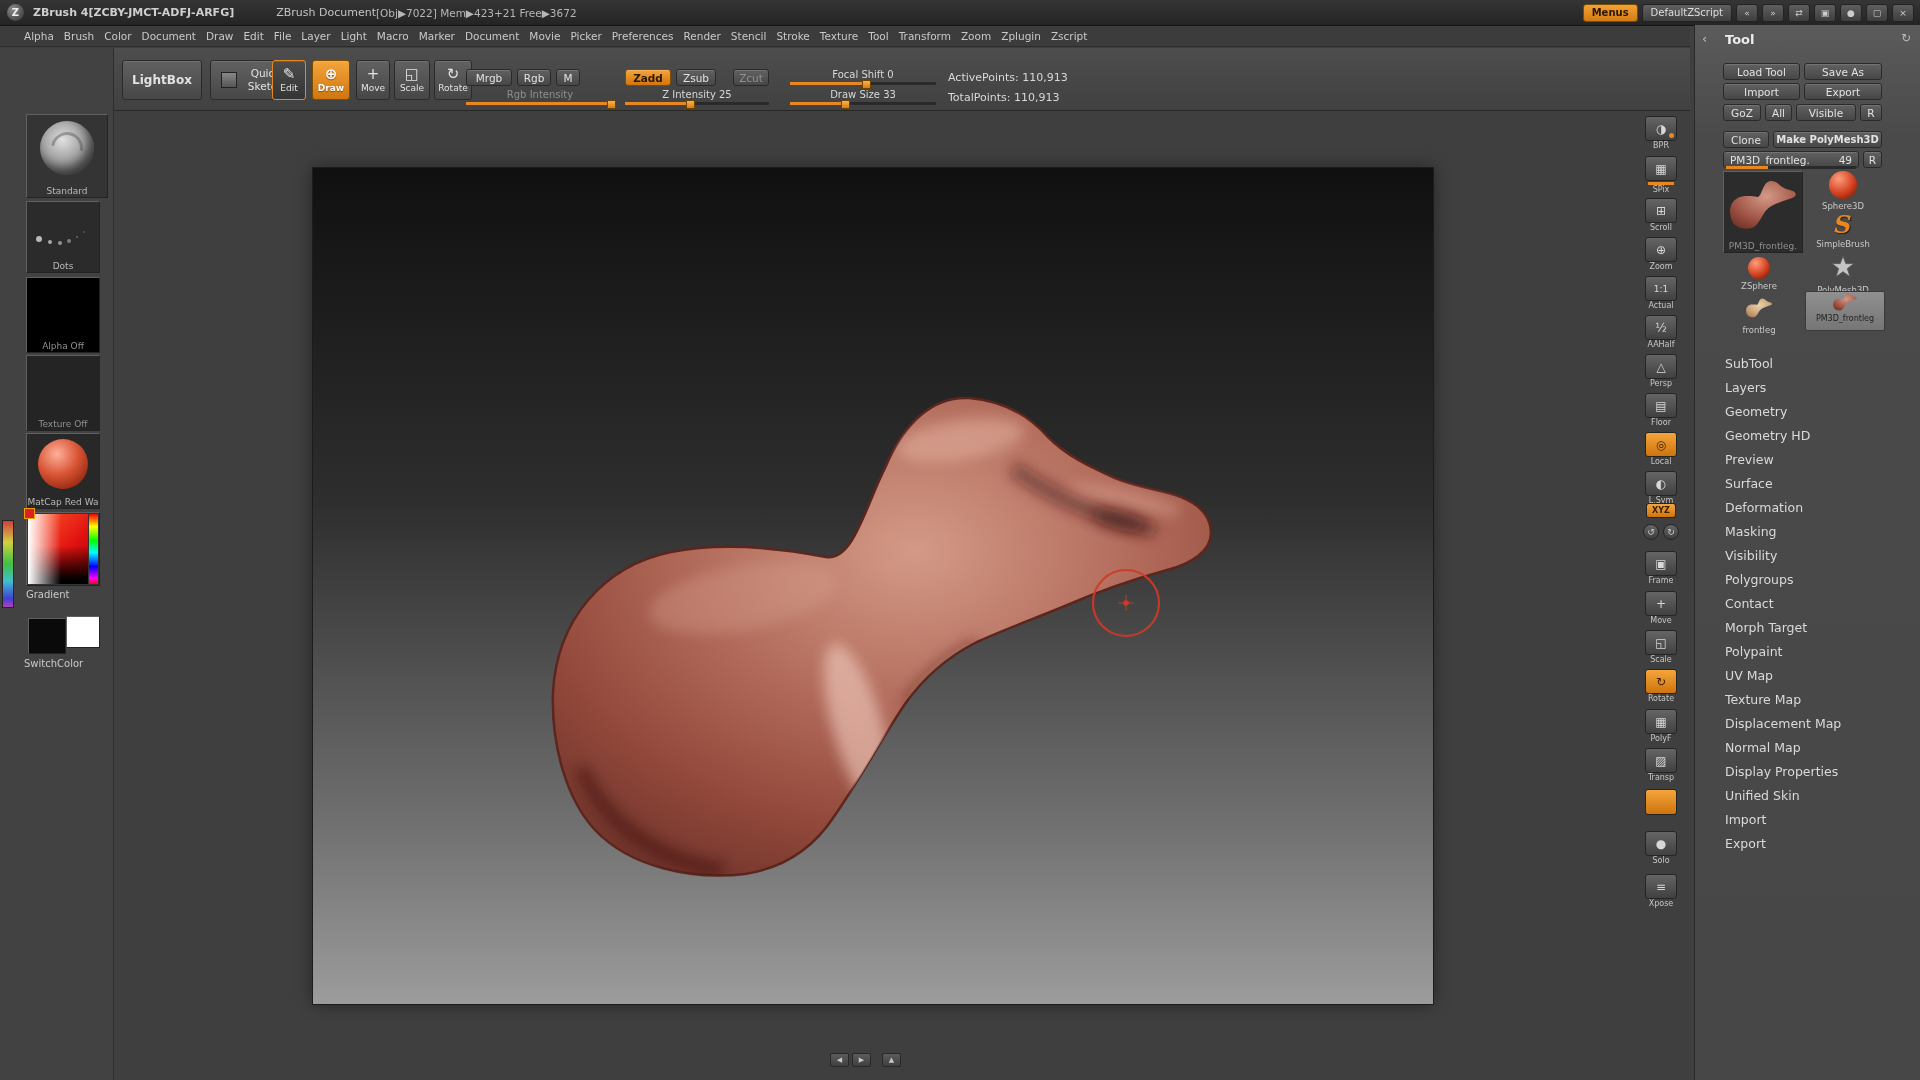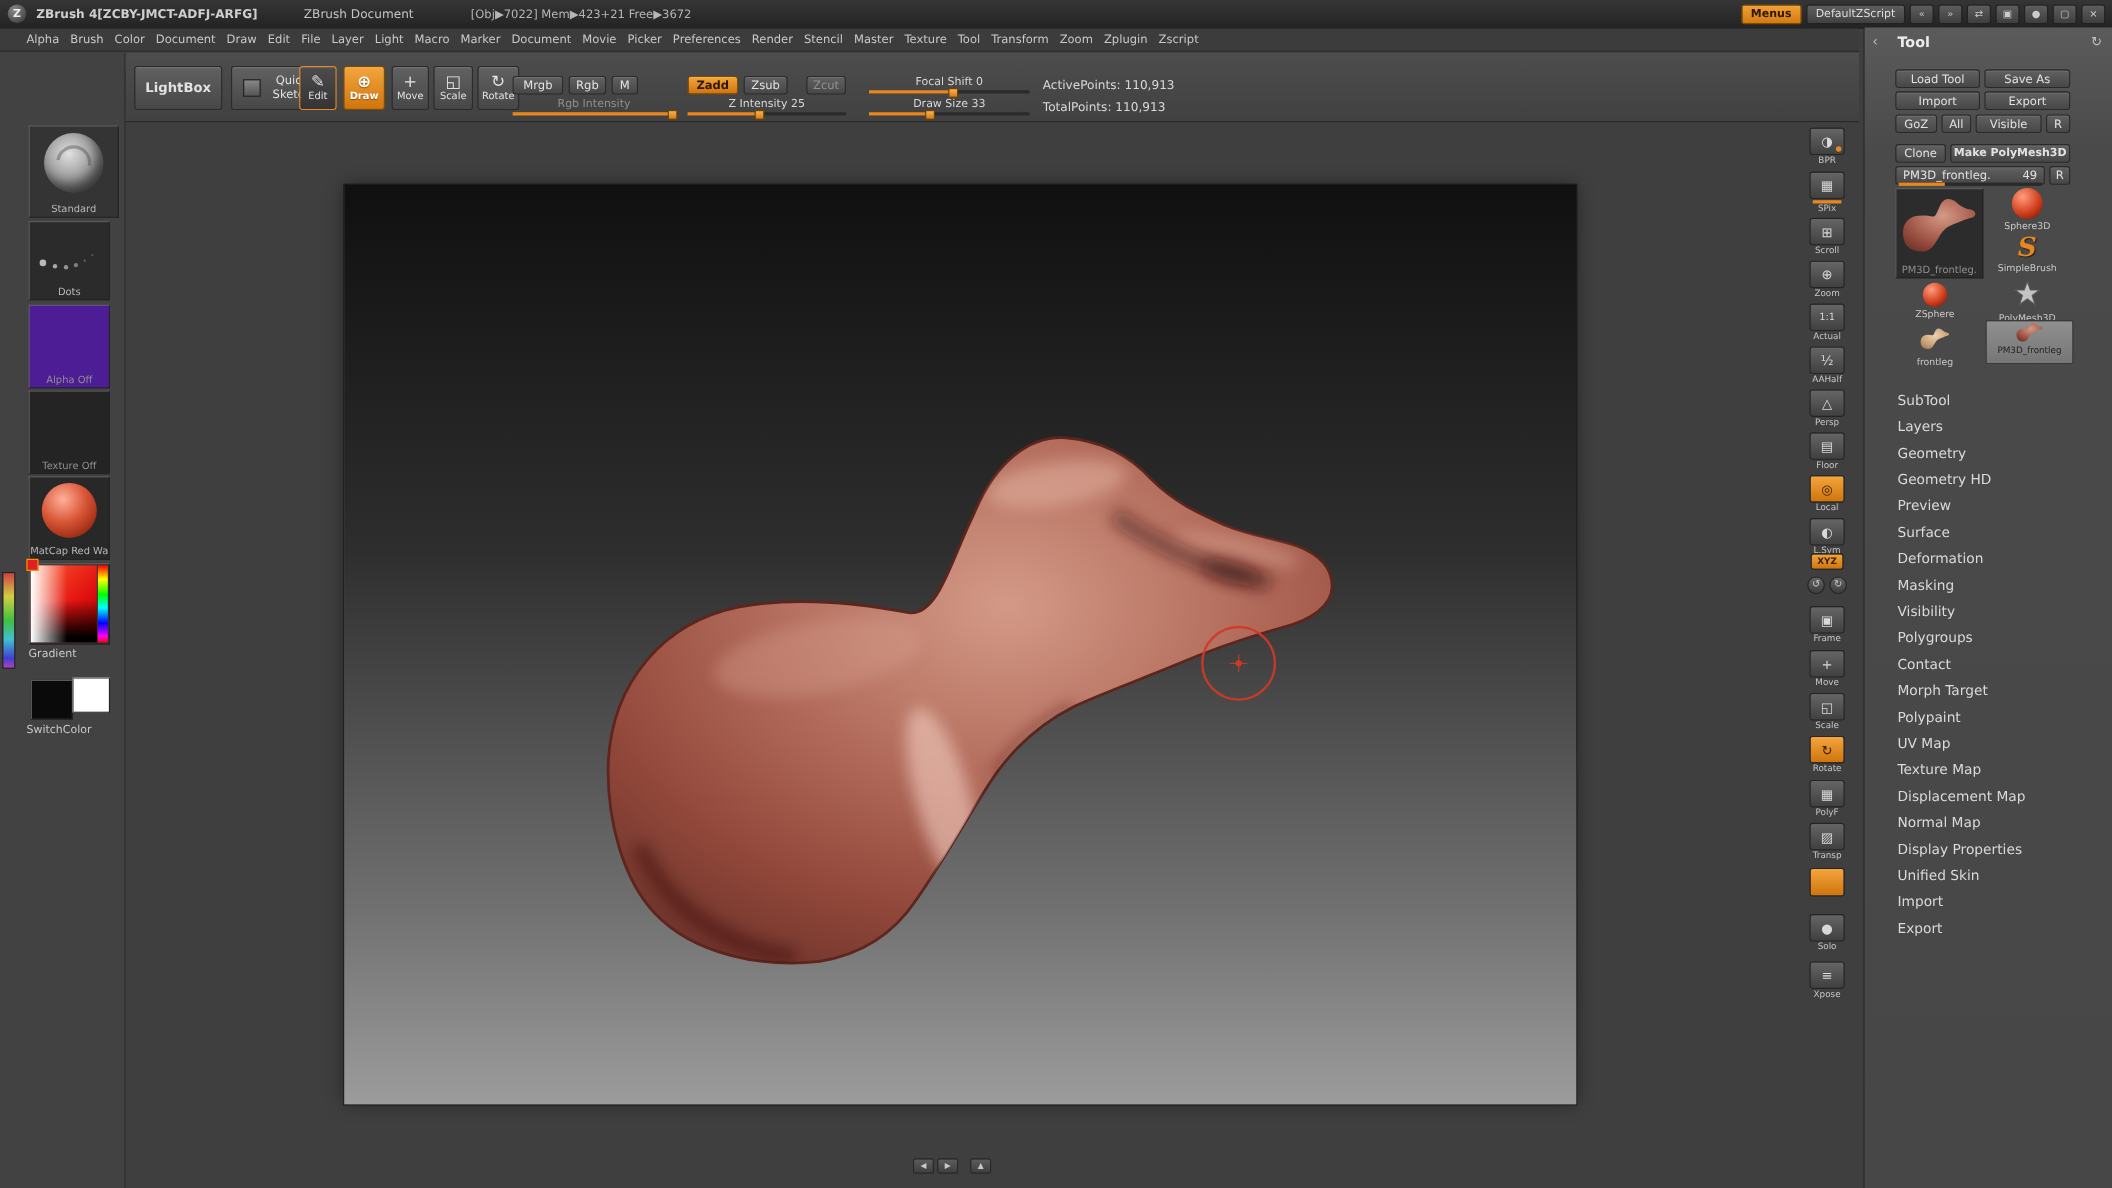--- a/index.html
+++ b/index.html
@@ -6,21 +6,21 @@
   #root{position:relative;width:1920px;height:1080px;overflow:hidden;background:#3f3f3f;
         font-family:"DejaVu Sans","Liberation Sans",sans-serif;color:#ddd;cursor:default}
 
   
   .titlebar{position:absolute;left:0;top:0;width:1920px;height:25px;
     background:linear-gradient(#353535,#242424);border-bottom:1px solid #151515;
     display:flex;align-items:center;font-size:11px;color:#cfcfcf}
   .logo{width:17px;height:17px;border-radius:50%;background:radial-gradient(circle at 35% 30%,#8a8a8a,#303030);
     margin:0 9px 0 7px;display:flex;align-items:center;justify-content:center;font-size:10px;font-weight:bold;color:#eee}
   .tb-title{font-weight:bold;margin-right:42px;white-space:nowrap}
-  .tb-doc{margin-right:52px;color:#c4c4c4;white-space:nowrap}
+  .tb-doc{color:#c4c4c4;white-space:nowrap}
   .tb-stats{color:#b6b6b6;font-size:10.5px;white-space:nowrap}
   .tb-right{margin-left:auto;display:flex;align-items:center;gap:4px;padding-right:6px}
   .tb-btn{height:16px;padding:0 8px;border-radius:3px;background:linear-gradient(#5f5f5f,#404040);
     border:1px solid #222;font-size:10px;display:flex;align-items:center;color:#ddd;white-space:nowrap}
   .tb-btn.orange{background:linear-gradient(#f2a238,#d27a10);color:#2c1800;font-weight:bold;border-color:#7c4c00}
   .tb-ic{width:20px;height:16px;border-radius:3px;background:linear-gradient(#5e5e5e,#3e3e3e);
     border:1px solid #222;font-size:9px;display:flex;align-items:center;justify-content:center;color:#ccc}
 
   
   .menubar{position:absolute;left:0;top:26px;width:1690px;height:21px;background:#3c3c3c;
@@ -180,21 +180,21 @@
       <span class="menu-item">Layer</span>
       <span class="menu-item">Light</span>
       <span class="menu-item">Macro</span>
       <span class="menu-item">Marker</span>
       <span class="menu-item">Document</span>
       <span class="menu-item">Movie</span>
       <span class="menu-item">Picker</span>
       <span class="menu-item">Preferences</span>
       <span class="menu-item">Render</span>
       <span class="menu-item">Stencil</span>
-      <span class="menu-item">Master</span>
+      <span class="menu-item">Stroke</span>
       <span class="menu-item">Texture</span>
       <span class="menu-item">Tool</span>
       <span class="menu-item">Transform</span>
       <span class="menu-item">Zoom</span>
       <span class="menu-item">Zplugin</span>
       <span class="menu-item">Zscript</span>
     </div>
 
   <div class="shelf">
     <div class="btn" style="left:30px;top:12px;width:84px;height:40px;font-size:10.5px;line-height:13px;padding:0 4px">Projection Master</div>
@@ -271,21 +271,21 @@
     <div class="titem" style="left:26px;top:66px;width:82px;height:84px">
       <div class="brush-ball"></div>
       <div class="cap">Standard</div>
     </div>
 
     <div class="titem" style="left:26px;top:153px;width:74px;height:72px;background:#2b2b2b">
       <div class="dots-ic"></div>
       <div class="cap">Dots</div>
     </div>
 
-    <div class="titem" style="left:26px;top:229px;width:74px;height:76px;background:#4c1d95">
+    <div class="titem" style="left:26px;top:229px;width:74px;height:76px;background:#000000">
       <div class="cap dim">Alpha Off</div>
     </div>
 
     <div class="titem" style="left:26px;top:307px;width:74px;height:76px;background:#242424">
       <div class="cap dim">Texture Off</div>
     </div>
 
     <div class="titem" style="left:26px;top:385px;width:74px;height:76px;background:#282828">
       <div class="matcap-ball"></div>
       <div class="cap">MatCap Red Wa</div>

